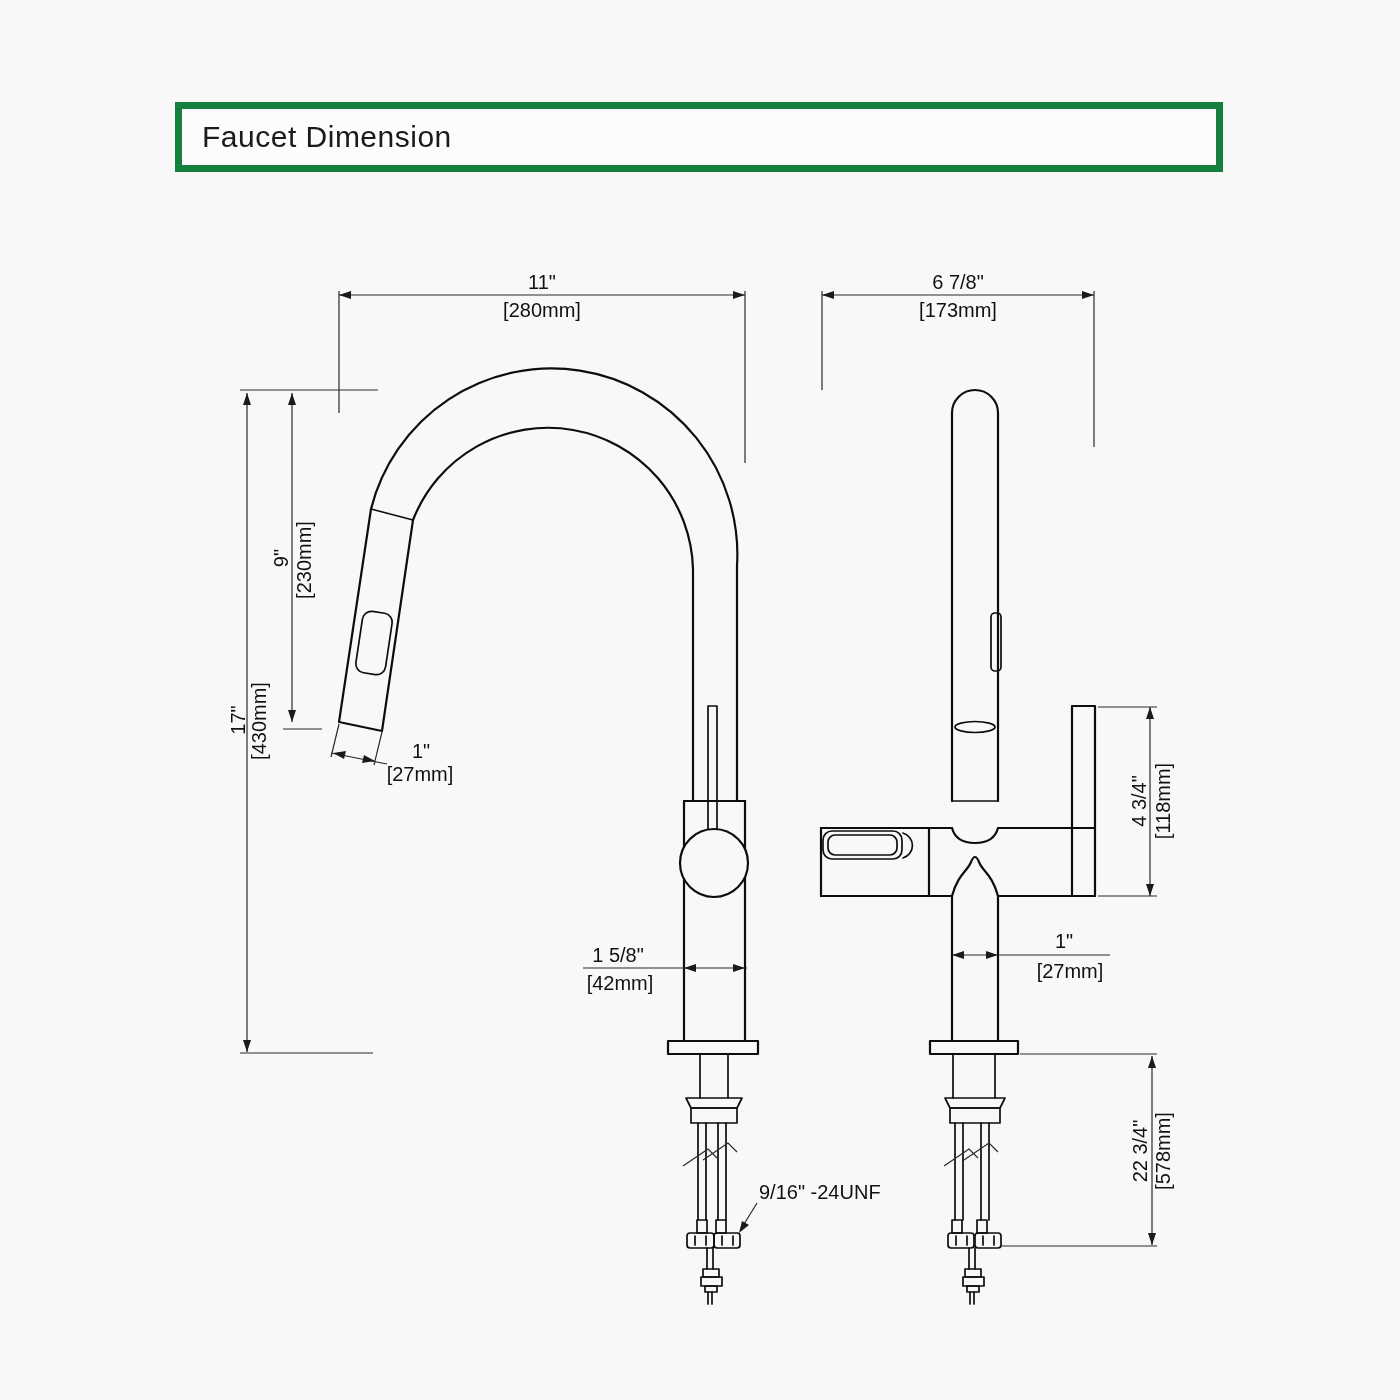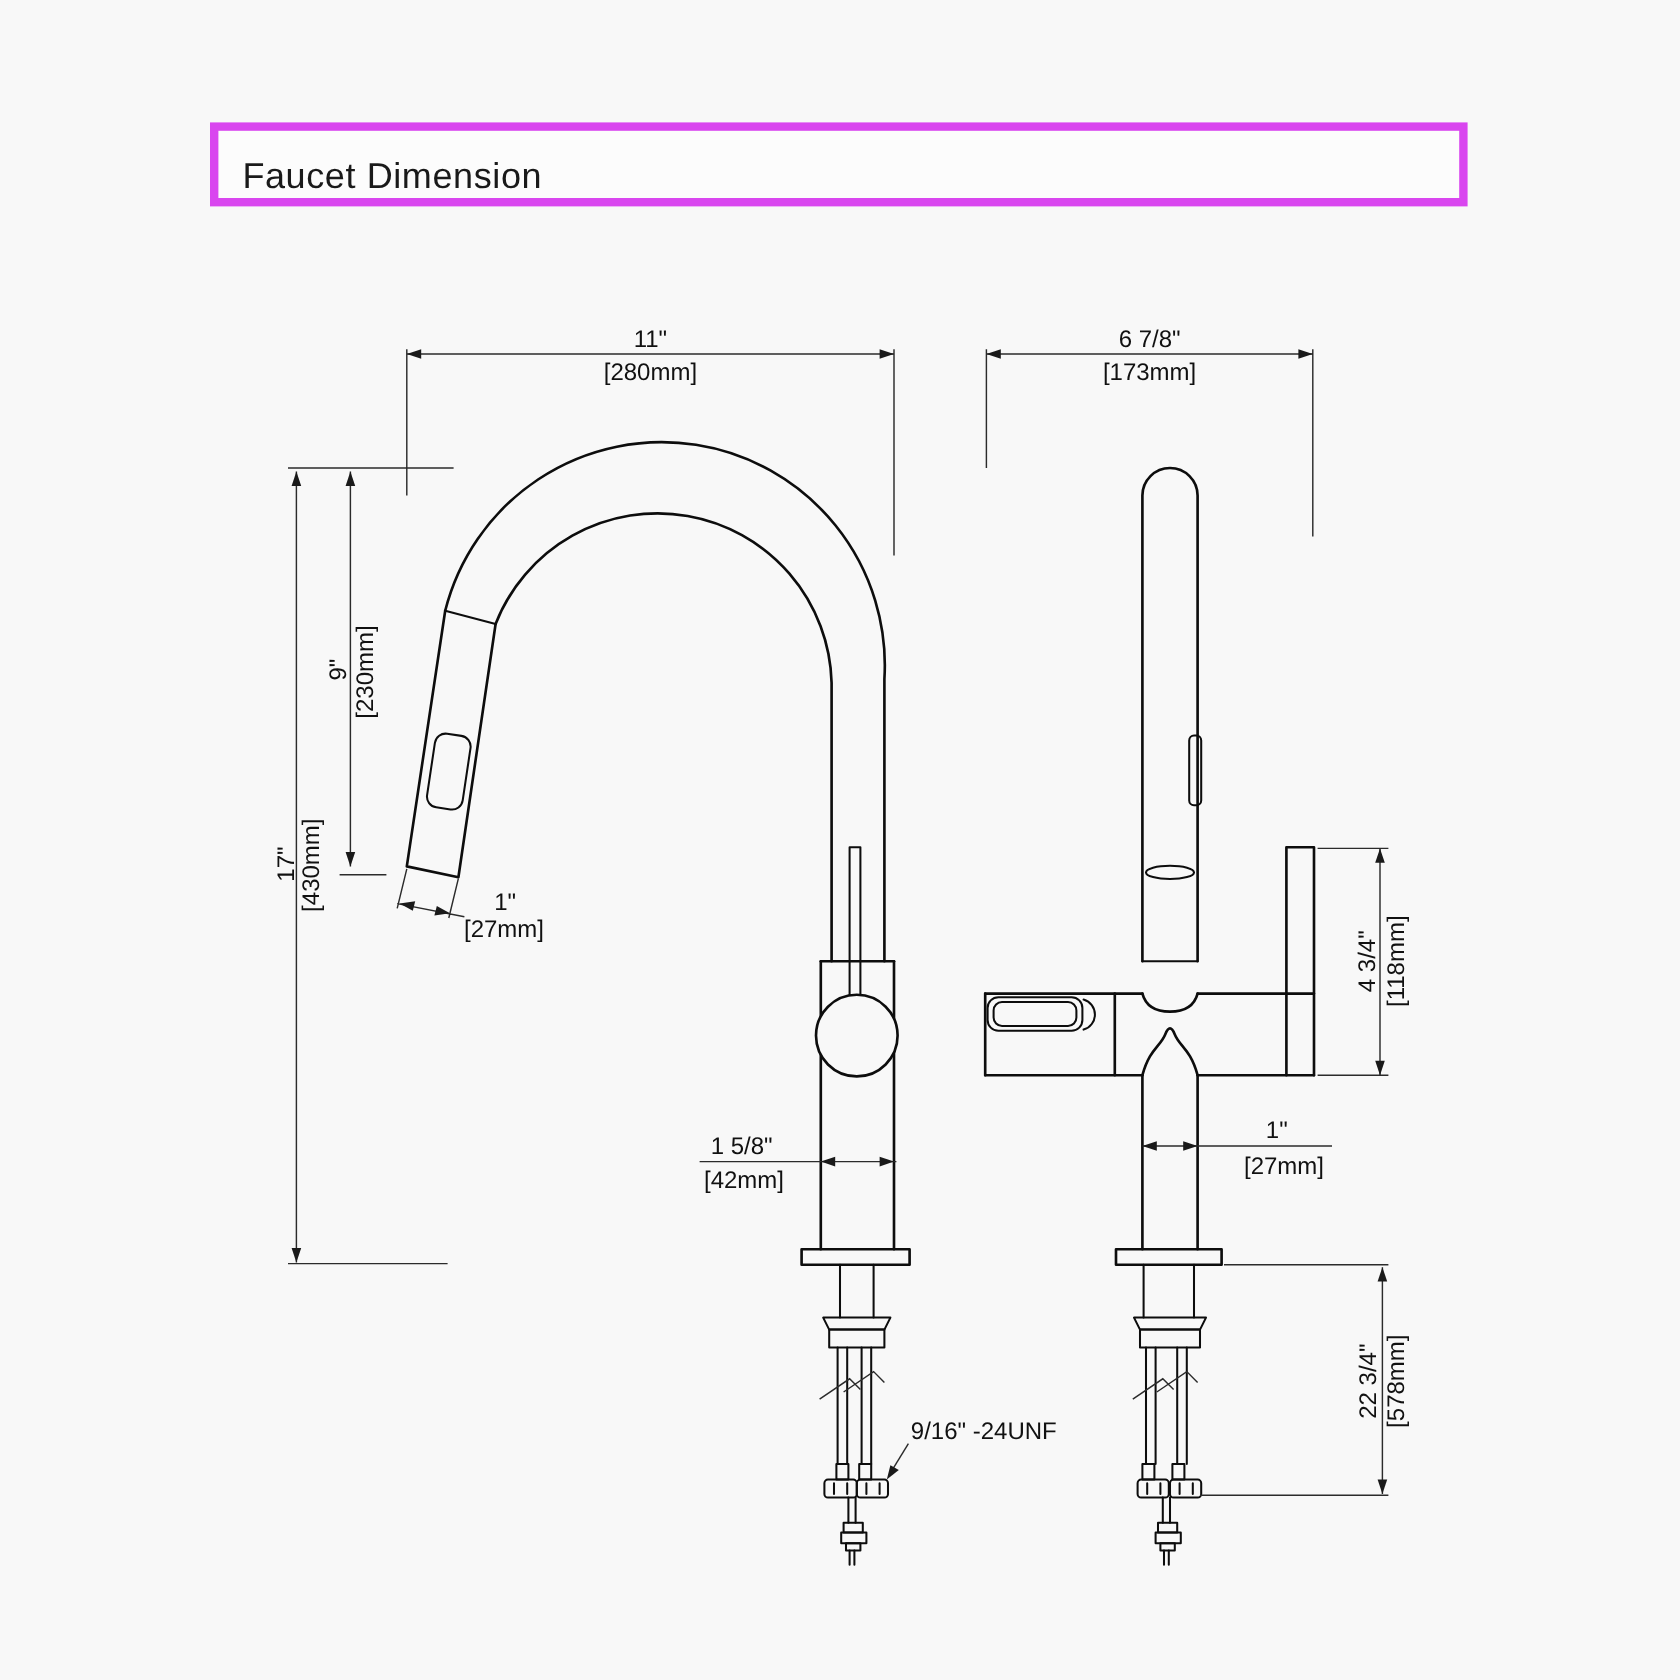--- a/index.html
+++ b/index.html
@@ -1,20 +1,20 @@
 <!DOCTYPE html>
 <html><head>
 <meta charset="utf-8">
 <style>
   html,body{margin:0;padding:0;background:#e9e9e9;}
   .page{width:1400px;height:1400px;background:#f8f8f8;position:relative;margin:0 auto;
         font-family:"Liberation Sans", sans-serif;}
   .titlebox{position:absolute;left:175px;top:102px;width:1048px;height:70px;
-            box-sizing:border-box;border:7px solid #d946ef;background:#fcfcfc;
-            display:flex;align-items:flex-end;}
+            box-sizing:border-box;border:7px solid #15803d;background:#fcfcfc;
+            display:flex;align-items:center;}
   .titlebox span{font-size:30px;color:#1a1a1a;padding-left:20px;letter-spacing:0.5px;}
   svg{position:absolute;left:0;top:0;}
   .part{stroke:#0d0d0d;stroke-width:2.2;fill:none;stroke-linejoin:round;stroke-linecap:round;}
   .part-thin{stroke:#0d0d0d;stroke-width:1.7;fill:none;stroke-linejoin:round;stroke-linecap:round;}
   .part-fill{stroke:#0d0d0d;stroke-width:2.2;fill:#f8f8f8;stroke-linejoin:round;}
   .dim{stroke:#2b2b2b;stroke-width:1.2;fill:none;}
   .arrow{fill:#1a1a1a;stroke:none;}
   .dtxt{font-family:"Liberation Sans",sans-serif;font-size:20px;fill:#111;}
   .ltxt{font-family:"Liberation Sans",sans-serif;font-size:20px;fill:#111;}
 </style>

